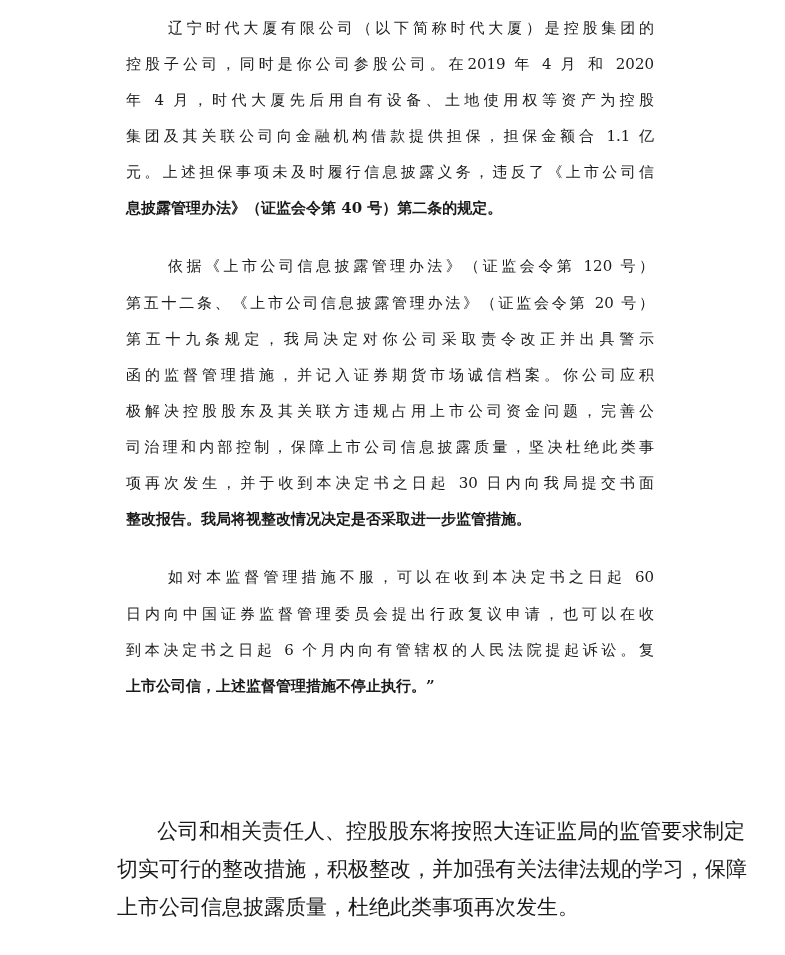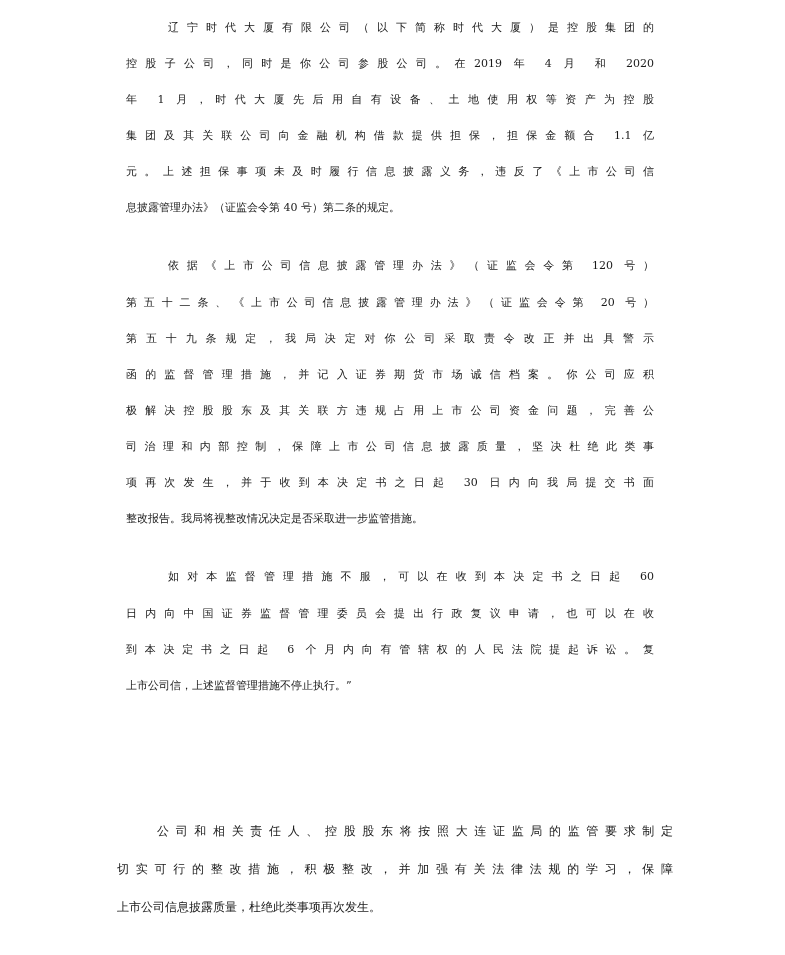--- a/index.html
+++ b/index.html
@@ -17,44 +17,44 @@
   }
   .page {
     position: absolute;
     left: 0;
     top: 0;
     width: 785px;
     height: 955px;
   }
   .line {
     position: absolute;
-    font-size: 11px;
+    font-size: 15px;
     line-height: 24px;
     white-space: nowrap;
     text-align: justify;
     text-align-last: justify;
   }
   .quote .line { left: 126px; width: 528px; }
   .quote .line.indent { left: 168px; width: 486px; }
-  .quote .line.last { text-align-last: left; }
-  .closing .line { left: 117px; width: 556px; font-size: 12px; }
+  .quote .line.last { text-align-last: left; font-weight: bold; }
+  .closing .line { left: 117px; width: 556px; font-size: 21px; }
   .closing .line.indent { left: 157px; width: 516px; }
   .closing .line.last { text-align-last: left; }
 </style>
 </head>
 <body>
 
 <div class="page">
 
   <div class="quote">
 
     <div>
       <div class="line indent" style="top:16px">辽宁时代大厦有限公司（以下简称时代大厦）是控股集团的</div>
       <div class="line" style="top:52px">控股子公司，同时是你公司参股公司。在2019 年 4 月 和 2020</div>
-      <div class="line" style="top:88px">年 1 月，时代大厦先后用自有设备、土地使用权等资产为控股</div>
+      <div class="line" style="top:88px">年 4 月，时代大厦先后用自有设备、土地使用权等资产为控股</div>
       <div class="line" style="top:124px">集团及其关联公司向金融机构借款提供担保，担保金额合 1.1 亿</div>
       <div class="line" style="top:160px">元。上述担保事项未及时履行信息披露义务，违反了《上市公司信</div>
       <div class="line last" style="top:196px">息披露管理办法》（证监会令第 40 号）第二条的规定。</div>
     </div>
 
     <div>
       <div class="line indent" style="top:254px">依据《上市公司信息披露管理办法》（证监会令第 120 号）</div>
       <div class="line" style="top:291px">第五十二条、《上市公司信息披露管理办法》（证监会令第 20 号）</div>
       <div class="line" style="top:327px">第五十九条规定，我局决定对你公司采取责令改正并出具警示</div>
       <div class="line" style="top:363px">函的监督管理措施，并记入证券期货市场诚信档案。你公司应积</div>

